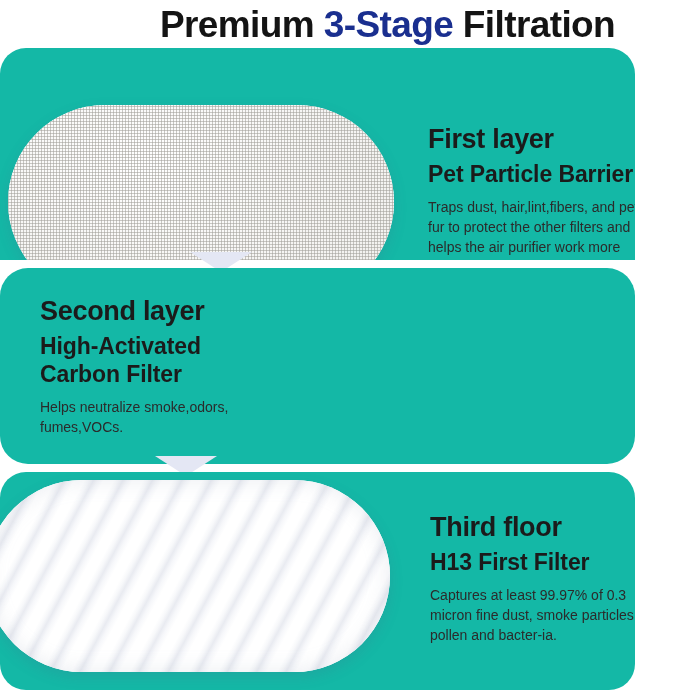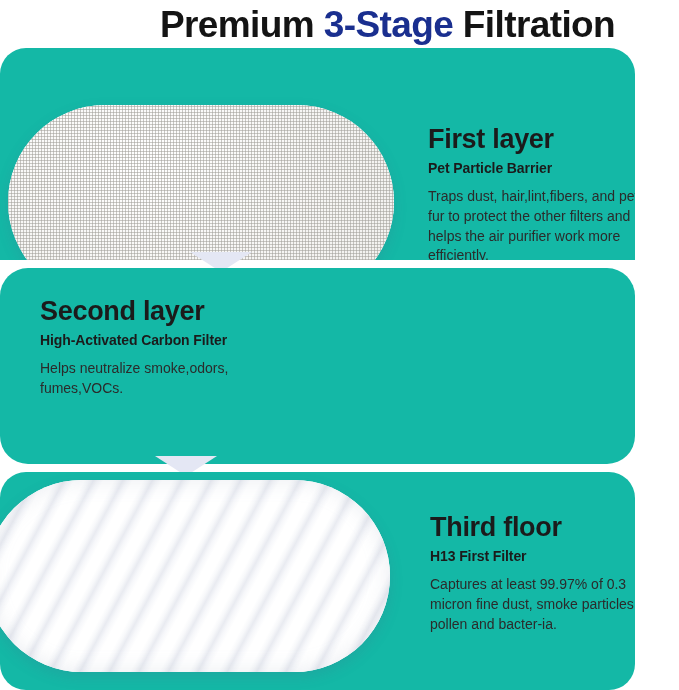--- a/index.html
+++ b/index.html
@@ -149,21 +149,21 @@
 
   .stage-title {
     font-size: 27px;
     font-weight: bold;
     color: #1b1b1b;
     line-height: 1.14;
     letter-spacing: -0.3px;
     margin: 0 0 5px 0;
   }
   .stage-sub {
-    font-size: 14px;
+    font-size: 23px;
     font-weight: bold;
     color: #1b1b1b;
     line-height: 1.22;
     letter-spacing: -0.1px;
     margin: 0 0 10px 0;
   }
   .stage-body {
     font-size: 14px;
     font-weight: normal;
     color: #2b2b2b;

